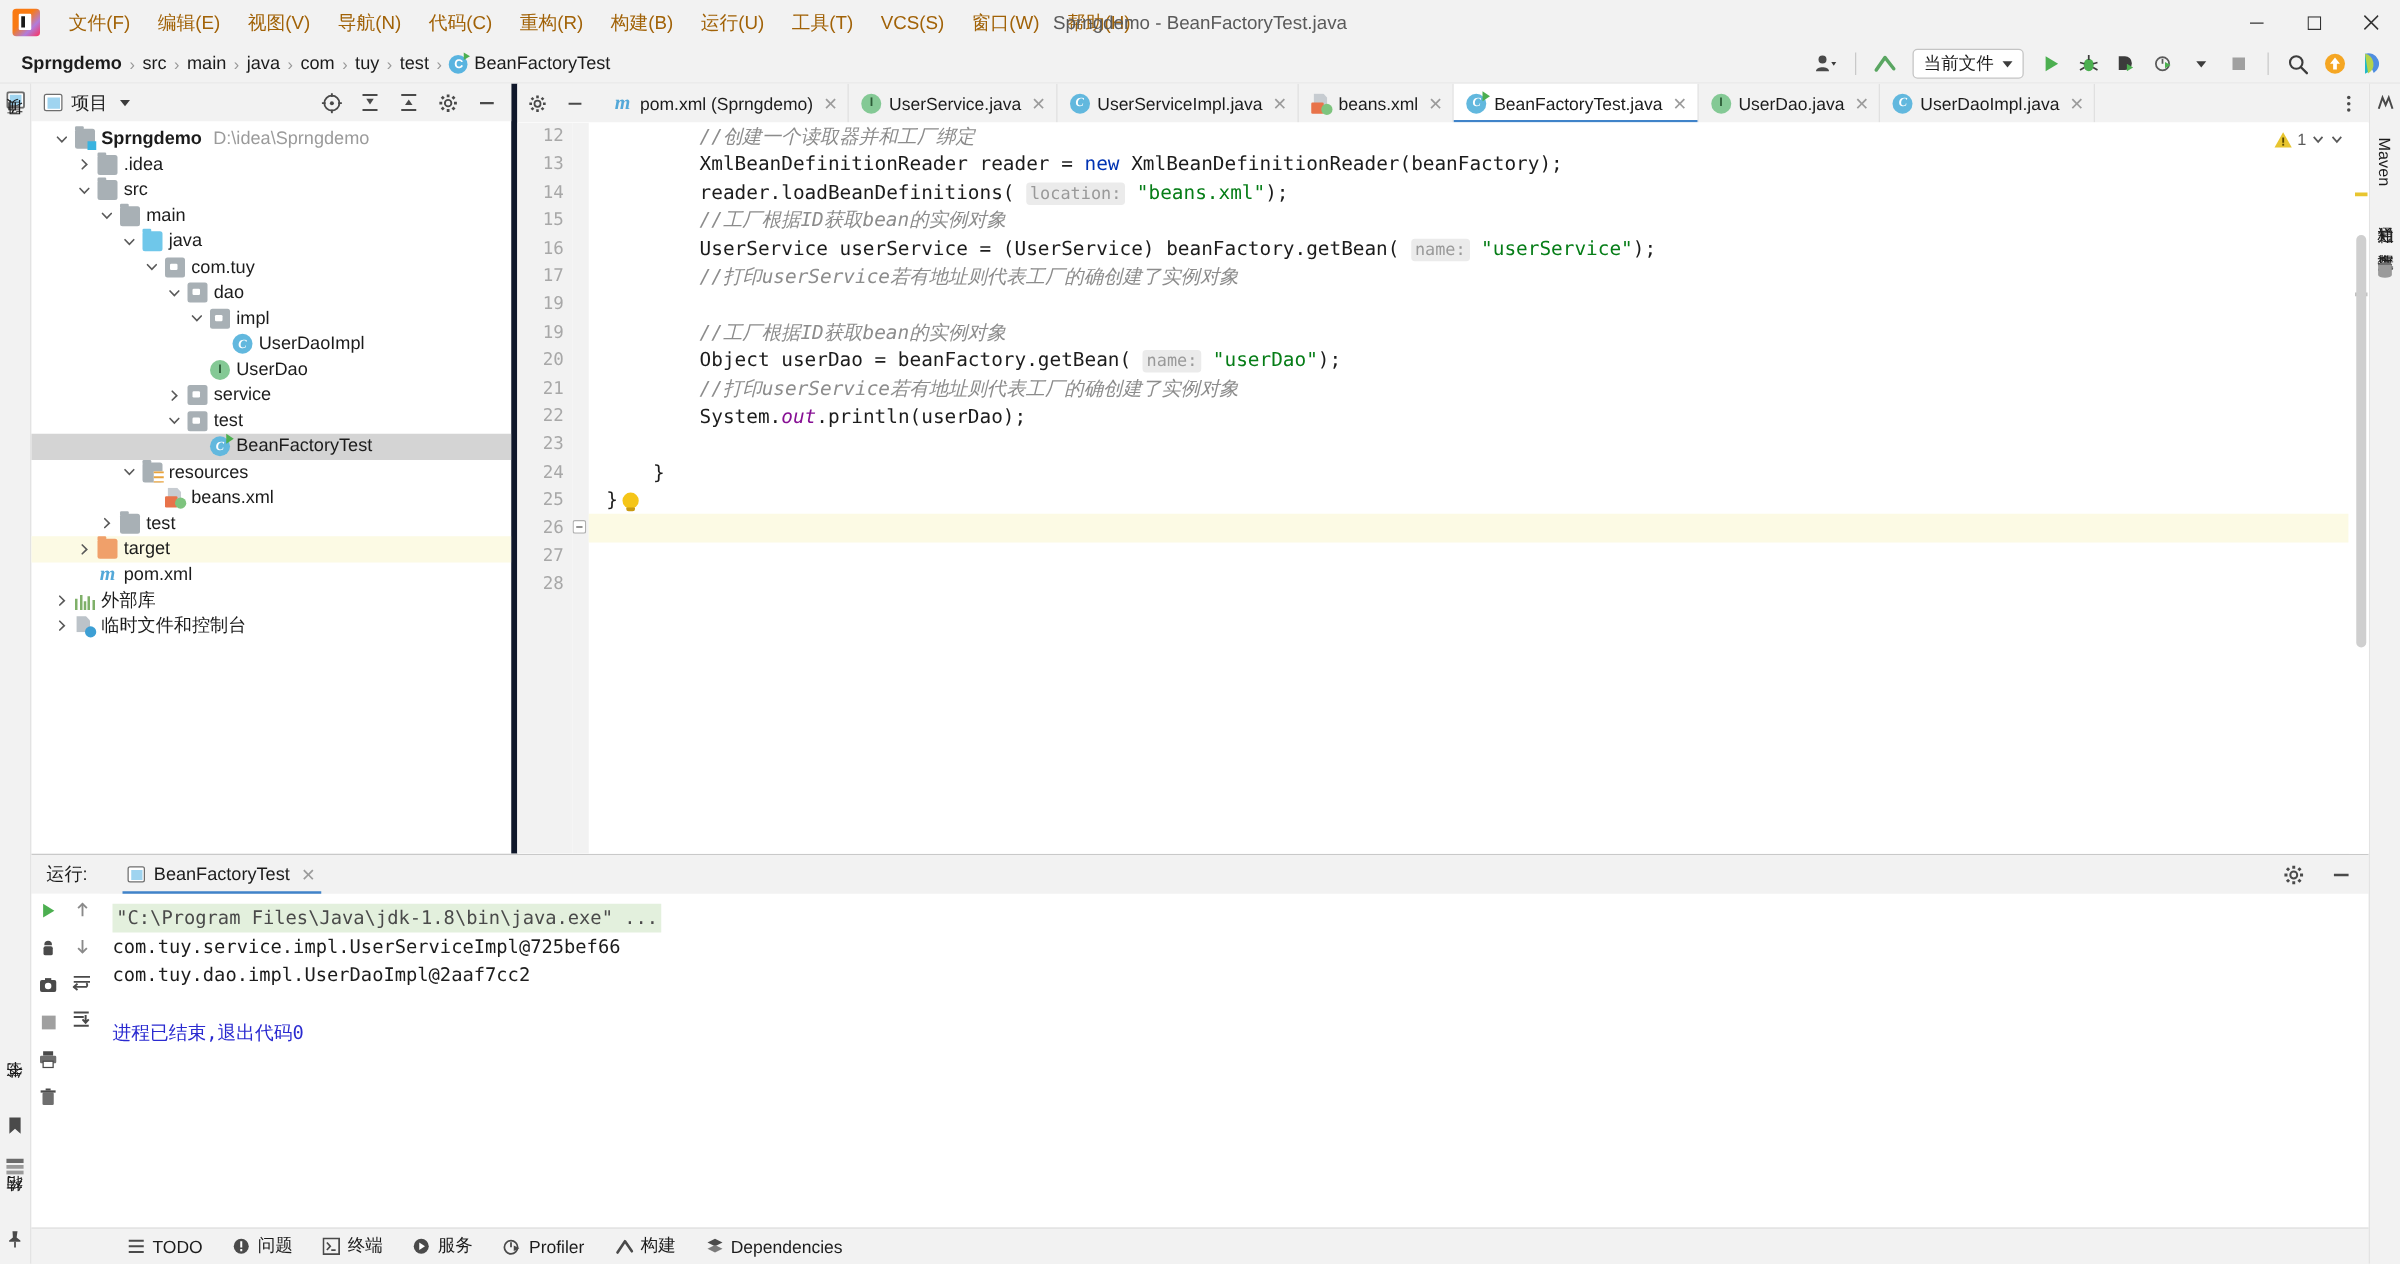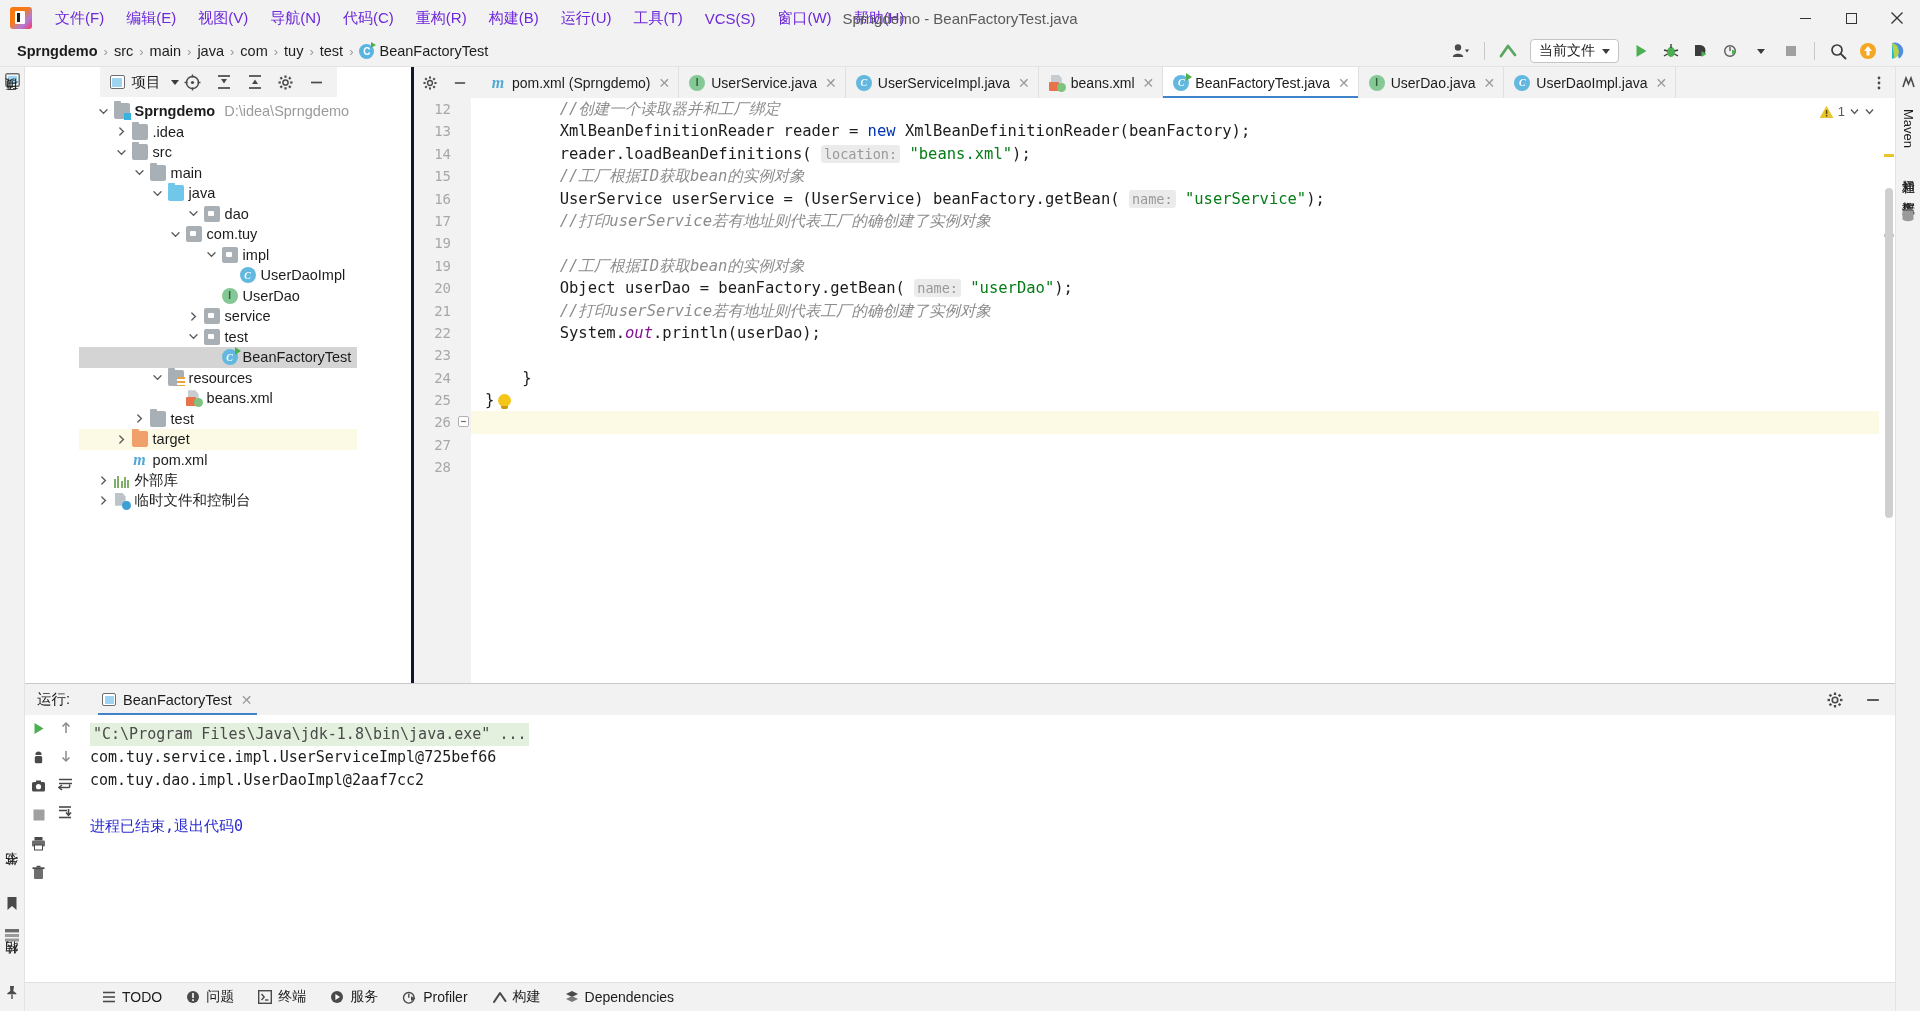--- a/index.html
+++ b/index.html
@@ -26,21 +26,21 @@
   .app-logo::after {
     content: ""; position: absolute; left: 5px; top: 4px; width: 10px; height: 13px;
     background: #fff; border-radius: 1px;
   }
   .app-logo::before {
     content: ""; position: absolute; left: 7px; top: 6px; width: 3px; height: 9px;
     background: #1a1a1a; z-index: 2;
   }
   .menu { display: flex; align-items: center; gap: 0px; }
   .menu-item {
-    padding: 4px 11px; font-size: 15px; color: #6d28d9; white-space: nowrap; cursor: default;
+    padding: 4px 11px; font-size: 15px; color: #a16207; white-space: nowrap; cursor: default;
   }
   .win-title {
     position: absolute; left: 0; right: 0; text-align: center;
     font-size: 15px; color: #5a5a5a; pointer-events: none;
   }
   .win-controls { margin-left: auto; display: flex; height: 36px; z-index: 3; }
   .wc { width: 46px; height: 36px; display: flex; align-items: center; justify-content: center; }
   .wc svg { display: block; }
 
   
@@ -93,21 +93,21 @@
   .rstrip {
     width: 25px; background: #f2f2f2; flex: 0 0 25px; border-left: 1px solid #e3e3e3;
     display: flex; flex-direction: column; align-items: center; padding-top: 8px; gap: 10px;
   }
 
   
   .center { flex: 1; display: flex; flex-direction: column; min-width: 0; }
   .upper { flex: 1; display: flex; min-height: 0; }
 
   
-  .project { width: 389px; flex: 0 0 389px; display: flex; flex-direction: column; background: #fff; border-right: 3px solid #0f172a; align-items: center; }
+  .project { width: 389px; flex: 0 0 389px; display: flex; flex-direction: column; background: #fff; border-right: 5px solid #0f172a; }
   .project-head { height: 30px; display: flex; align-items: center; padding: 0 6px 0 10px; background: #f2f2f2; flex: 0 0 30px; }
   .proj-ico {
     width: 15px; height: 14px; border: 1.6px solid #6e6e6e; border-radius: 2px; margin-right: 7px;
     position: relative; background: #fff;
   }
   .proj-ico::after { content:""; position:absolute; left:1.5px; top:1.5px; right:1.5px; bottom:1.5px; background:#9fd4f0; }
   .proj-title { font-size: 14.5px; }
   .proj-caret { margin-left: 10px; width:0;height:0;border-left:4.5px solid transparent;border-right:4.5px solid transparent;border-top:5px solid #3c3c3c; }
   .proj-head-right { margin-left: auto; display: flex; gap: 3px; align-items: center; }
 
@@ -504,37 +504,37 @@
               </div>
               <div class="trow" style="padding-left: 72px;">
                 <span class="arrow">
                   <svg width="11" height="11" viewBox="0 0 11 11">
                     <path d="M2 3.8 L5.5 7.4 L9 3.8" stroke="#5a5a5a" stroke-width="1.35" fill="none" stroke-linecap="round"></path>
                   </svg>
                 </span>
                 <span class="fico f-blue" style="margin-left: 4px;"></span>
                 <span class="tlabel">java</span>
               </div>
+              <div class="trow" style="padding-left: 90px;">
+                <span class="arrow">
+                  <svg width="11" height="11" viewBox="0 0 11 11">
+                    <path d="M2 3.8 L5.5 7.4 L9 3.8" stroke="#5a5a5a" stroke-width="1.35" fill="none" stroke-linecap="round"></path>
+                  </svg>
+                </span>
+                <span class="fico f-pkg" style="margin-left: 4px;"></span>
+                <span class="tlabel">com.tuy</span>
+              </div>
               <div class="trow" style="padding-left: 108px;">
                 <span class="arrow">
                   <svg width="11" height="11" viewBox="0 0 11 11">
                     <path d="M2 3.8 L5.5 7.4 L9 3.8" stroke="#5a5a5a" stroke-width="1.35" fill="none" stroke-linecap="round"></path>
                   </svg>
                 </span>
                 <span class="fico f-pkg" style="margin-left: 4px;"></span>
                 <span class="tlabel">dao</span>
-              </div>
-              <div class="trow" style="padding-left: 90px;">
-                <span class="arrow">
-                  <svg width="11" height="11" viewBox="0 0 11 11">
-                    <path d="M2 3.8 L5.5 7.4 L9 3.8" stroke="#5a5a5a" stroke-width="1.35" fill="none" stroke-linecap="round"></path>
-                  </svg>
-                </span>
-                <span class="fico f-pkg" style="margin-left: 4px;"></span>
-                <span class="tlabel">com.tuy</span>
               </div>
               <div class="trow" style="padding-left: 126px;">
                 <span class="arrow">
                   <svg width="11" height="11" viewBox="0 0 11 11">
                     <path d="M2 3.8 L5.5 7.4 L9 3.8" stroke="#5a5a5a" stroke-width="1.35" fill="none" stroke-linecap="round"></path>
                   </svg>
                 </span>
                 <span class="fico f-pkg" style="margin-left: 4px;"></span>
                 <span class="tlabel">impl</span>
               </div>

